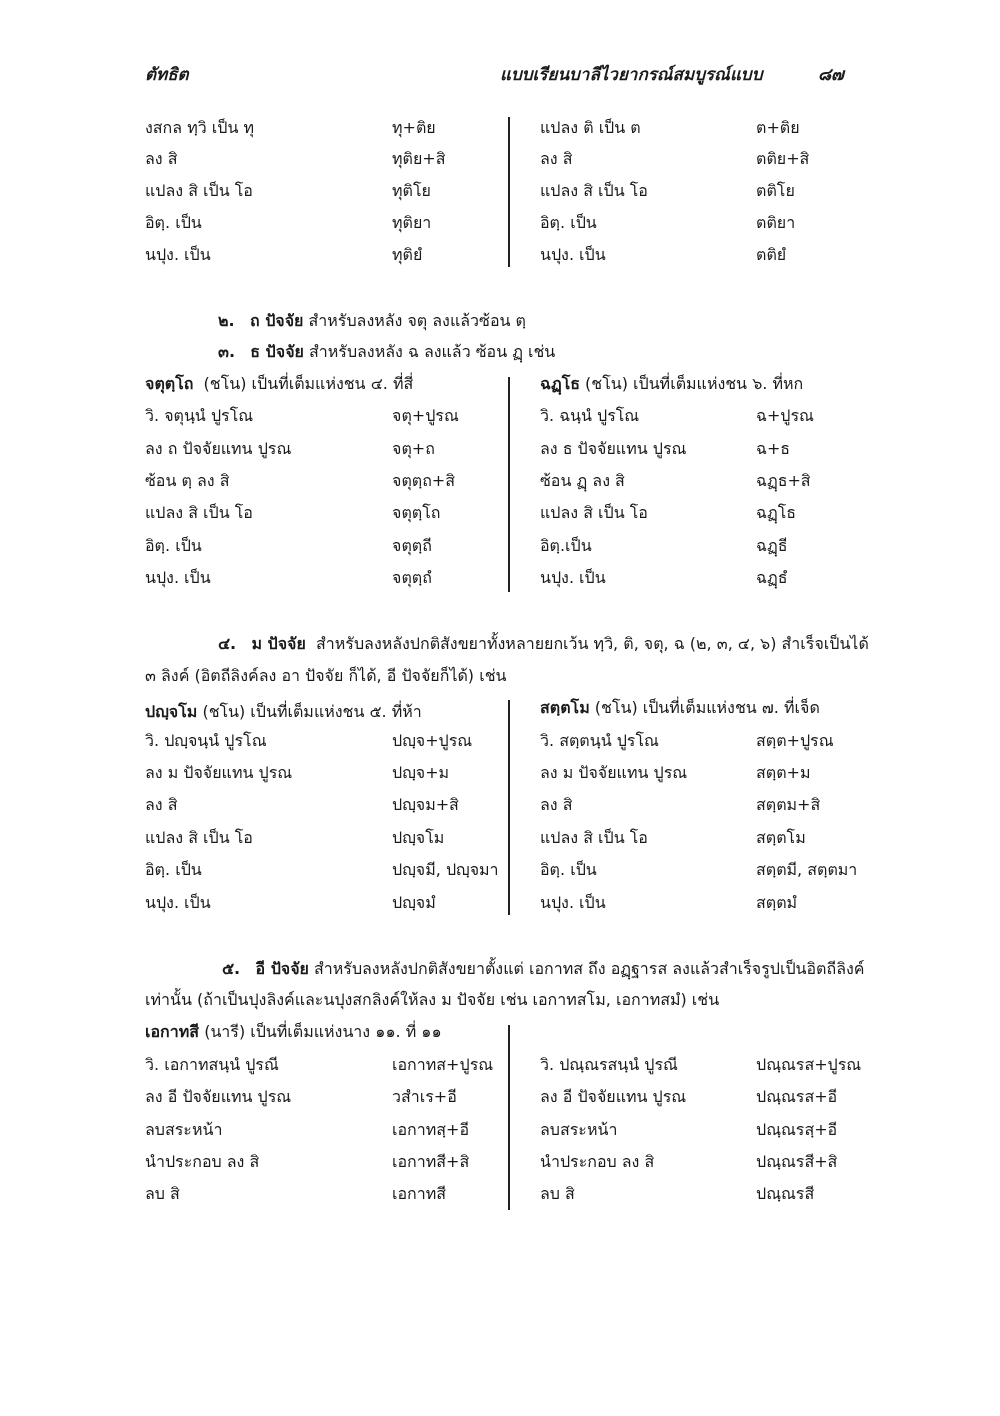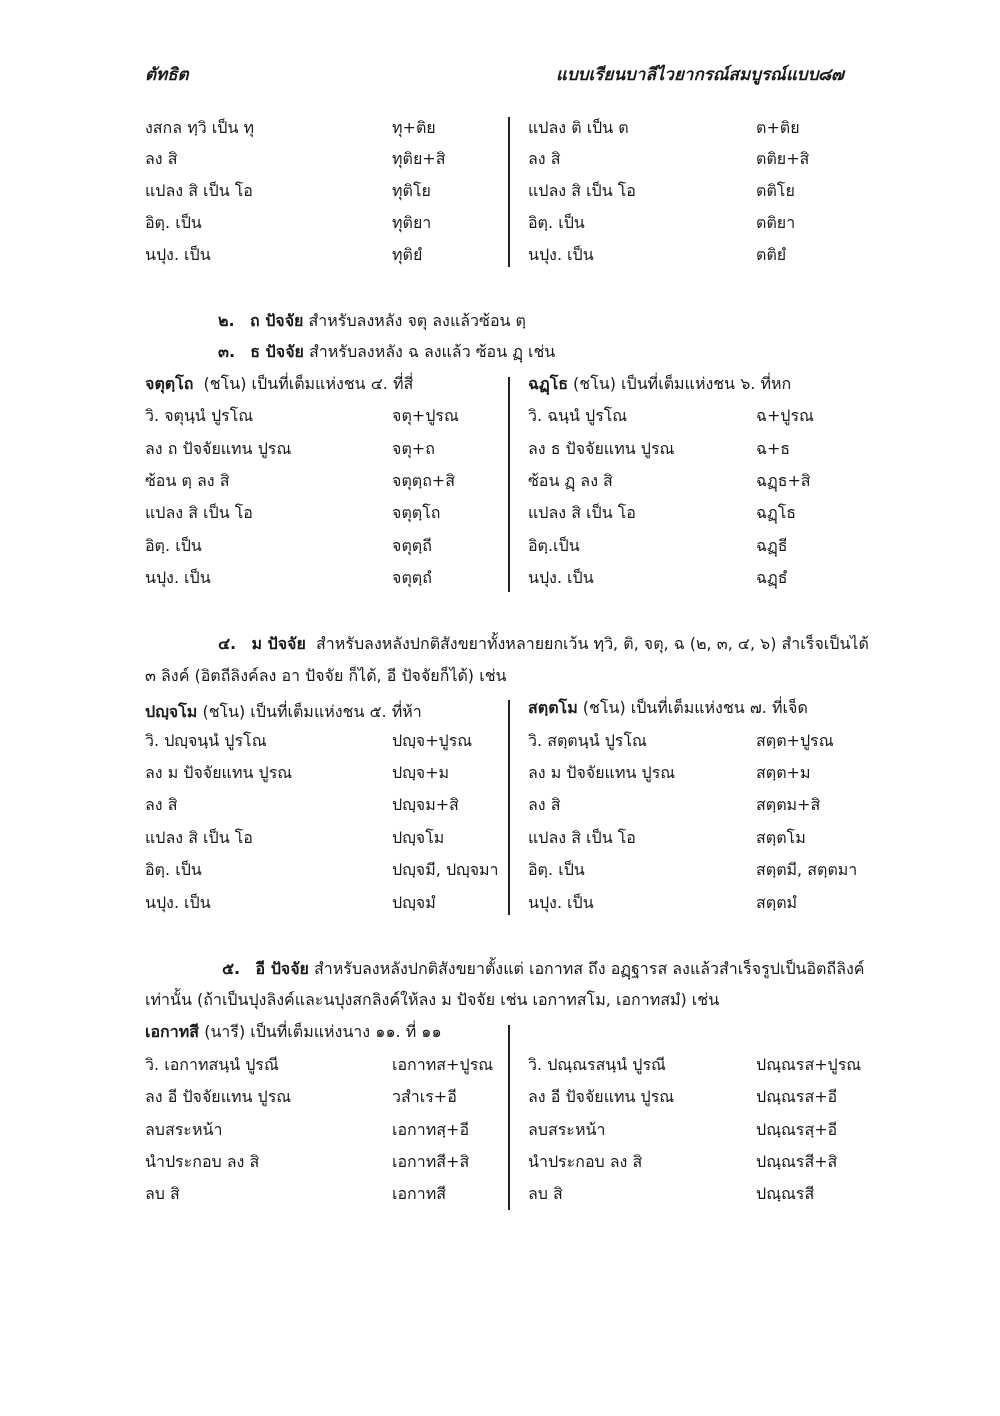--- a/index.html
+++ b/index.html
@@ -4,29 +4,29 @@
 <style>
   html, body { margin: 0; padding: 0; background: #ffffff; }
   body {
     width: 1000px; height: 1416px; position: relative; overflow: hidden;
     font-family: "DejaVu Sans", "Liberation Sans", sans-serif;
     color: #1a1a1a;
   }
   .page { position: absolute; left: 0; top: 0; width: 1000px; height: 1416px; }
   .hdr { position: absolute; top: 60px; font-size: 17px; font-weight: bold; font-style: italic; }
   .hdr-left { left: 145px; }
-  .hdr-right { left: 556px; }
+  .hdr-right { left: 500px; }
   .hdr-page { left: 818px; }
   .line { position: absolute; font-size: 16px; white-space: nowrap; line-height: 22px; }
   .b { font-weight: bold; }
   .vrule { position: absolute; left: 508px; width: 2px; background: #222; }
   .row { position: absolute; font-size: 16px; white-space: nowrap; line-height: 22px; }
   .c1 { left: 145px; }
   .c2 { left: 392px; }
-  .c3 { left: 528px; }
+  .c3 { left: 540px; }
   .c4 { left: 756px; }
 </style>
 </head>
 <body>
 
 <div class="page">
 
   <div class="hdr hdr-left">ตัทธิต</div>
   <div class="hdr hdr-right">แบบเรียนบาลีไวยากรณ์สมบูรณ์แบบ</div>
   <div class="hdr hdr-page">๘๗</div>

